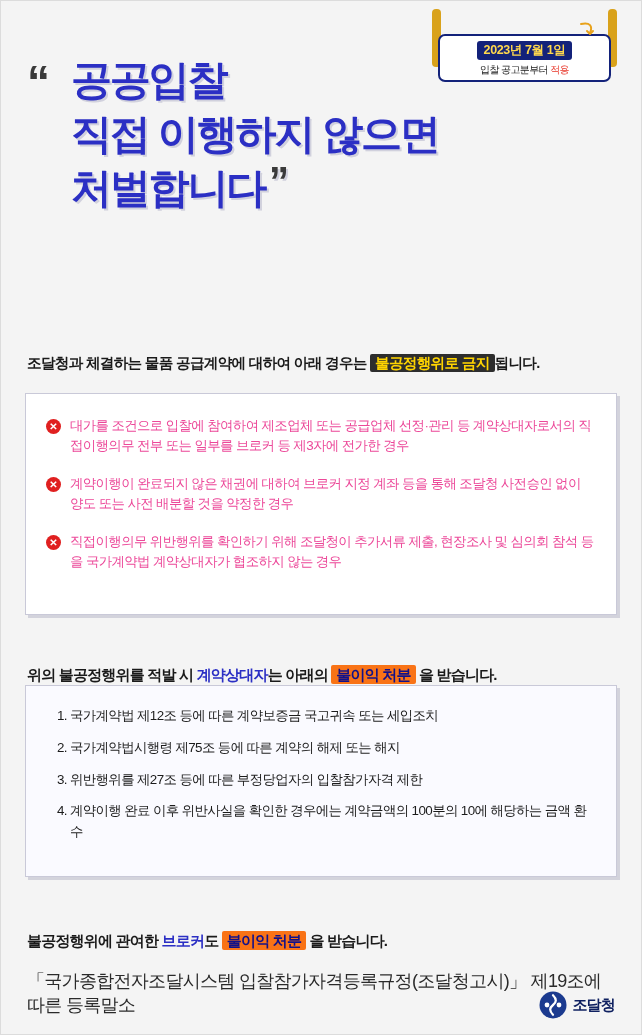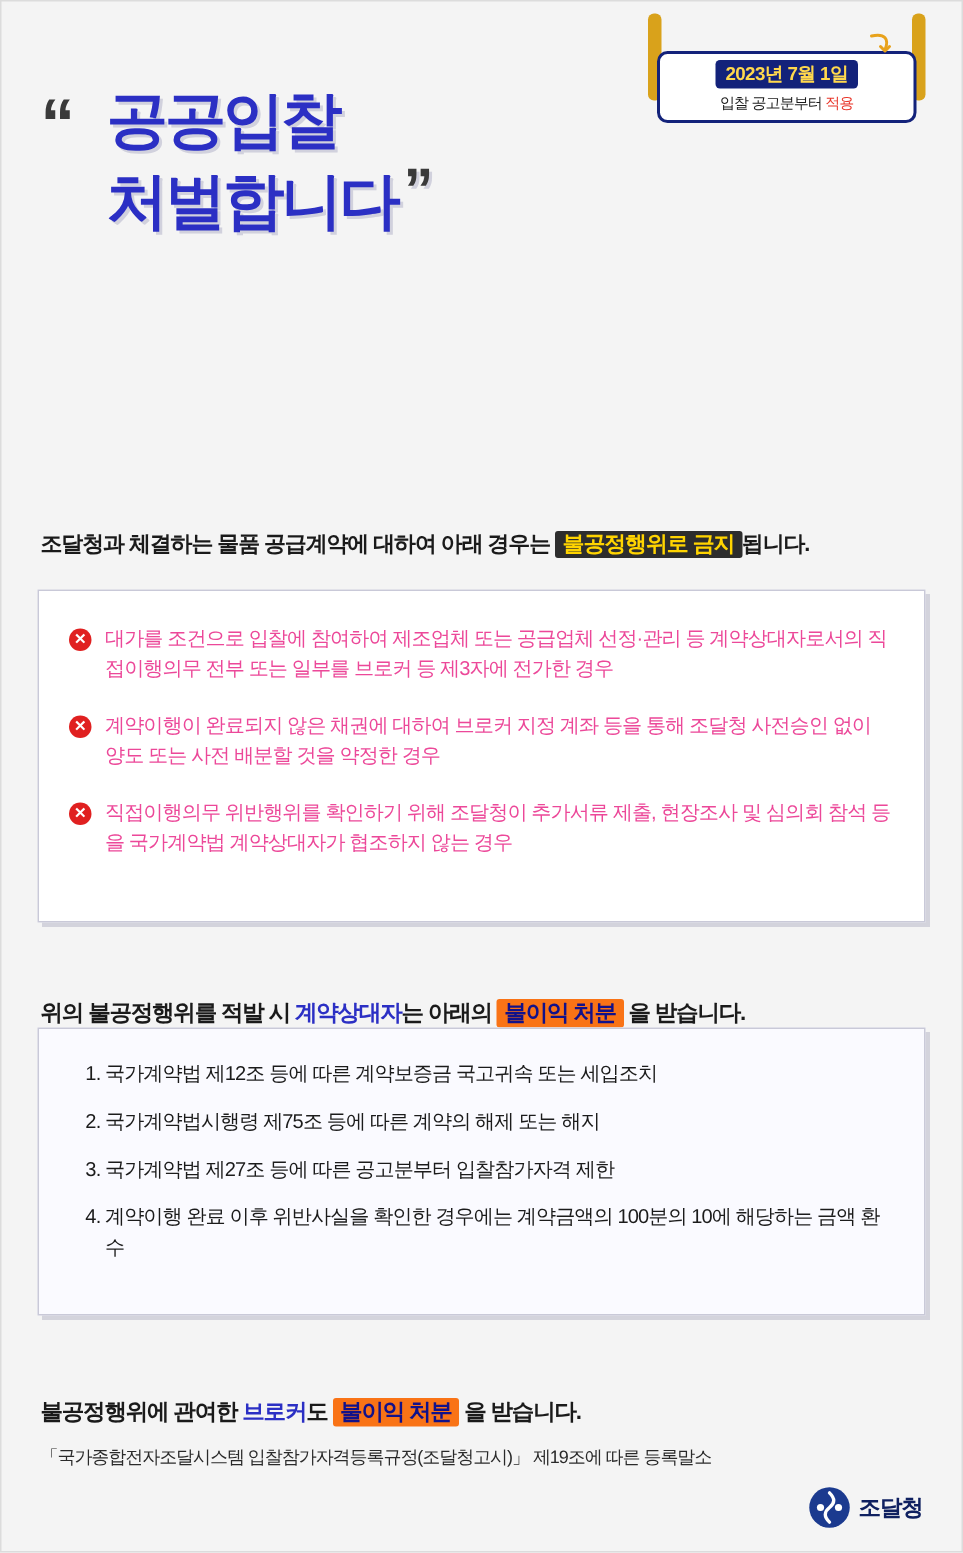--- a/index.html
+++ b/index.html
@@ -219,21 +219,21 @@
     font-size: 15px;
     font-weight: bold;
     color: #1a1a1a;
     letter-spacing: -0.8px;
   }
   .bottom-note {
     position: absolute;
     top: 950px;
     left: 26px;
     right: 26px;
-    font-size: 12px;
+    font-size: 18px;
     color: #2a2a2a;
     letter-spacing: -0.7px;
   }
 
   
   .footer-logo {
     position: absolute;
     right: 26px;
     bottom: 14px;
     display: flex;
@@ -267,20 +267,21 @@
     <svg class="ribbon-arrow" viewBox="0 0 16 16">
       <path d="M2 3 C11 1, 14 5, 11 12" stroke="#e8a21b" stroke-width="2" fill="none" stroke-linecap="round"></path>
       <path d="M8 10 L11 13 L14 10" stroke="#e8a21b" stroke-width="2" fill="none" stroke-linecap="round" stroke-linejoin="round"></path>
     </svg>
   </div>
 
   <div class="headline-wrap">
     <span class="quote-open">“</span>
     <h1 class="headline">
       <span>공공입찰</span>
+      <span class="l2">직접 이행하지 않으면</span>
       <span class="l3"><span>처벌합니다</span><span class="quote-close">”</span></span>
     </h1>
   </div>
 
   <p class="intro">
     <span>조달청과 체결하는 물품 공급계약에 대하여 아래 경우는 </span><span class="hl-dark">불공정행위로 금지</span><span>됩니다.</span>
   </p>
 
   <div class="box box-prohibited">
     <div class="x-item">
@@ -298,21 +299,21 @@
   </div>
 
   <p class="mid-line">
     <span>위의 불공정행위를 적발 시 </span><span class="blue-txt">계약상대자</span><span>는 아래의 </span><span class="hl-yellow">불이익 처분</span><span> 을 받습니다.</span>
   </p>
 
   <div class="box box-sanctions">
     <ol class="ol">
       <li>국가계약법 제12조 등에 따른 계약보증금 국고귀속 또는 세입조치</li>
       <li>국가계약법시행령 제75조 등에 따른 계약의 해제 또는 해지</li>
-      <li>국가계약법 제27조 등에 따른 공고분부터 입찰참가자격 제한</li>
+      <li>위반행위를 제27조 등에 따른 부정당업자의 입찰참가자격 제한</li>
       <li>계약이행 완료 이후 위반사실을 확인한 경우에는 계약금액의 100분의 10에 해당하는 금액 환수</li>
     </ol>
   </div>
 
   <p class="bottom-line1">
     <span>불공정행위에 관여한 </span><span class="blue-txt">브로커</span><span>도 </span><span class="hl-yellow">불이익 처분</span><span> 을 받습니다.</span>
   </p>
   <p class="bottom-note">「국가종합전자조달시스템 입찰참가자격등록규정(조달청고시)」 제19조에 따른 등록말소</p>
 
   <div class="footer-logo">

